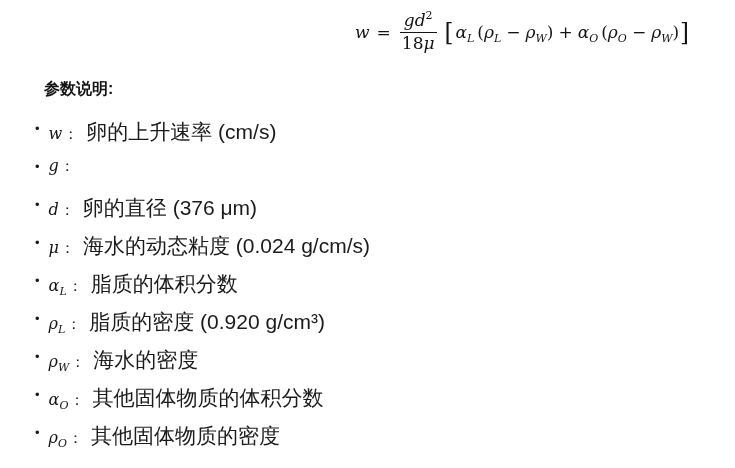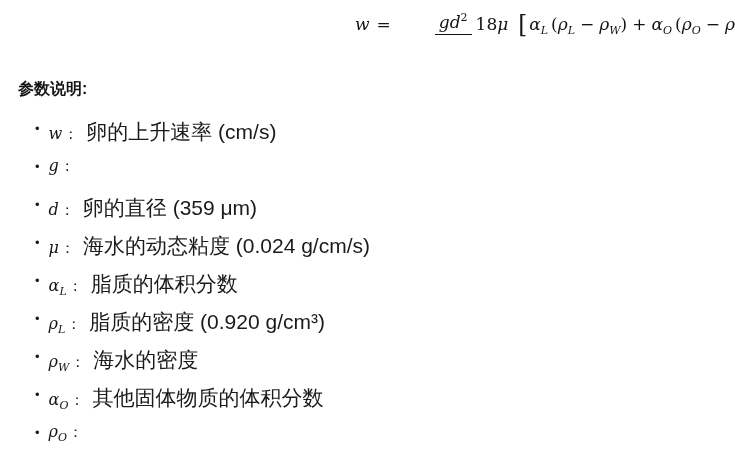--- a/index.html
+++ b/index.html
@@ -28,25 +28,24 @@
     color: #141414;
     white-space: nowrap;
   }
   .mi { font-style: italic; font-family: "DejaVu Serif", serif; }
   .mn { font-style: normal; font-family: "DejaVu Serif", serif; }
   .mo { font-style: normal; font-family: "DejaVu Serif", serif; }
   .op { margin: 0 5px; }
   .eq { margin: 0 7px; }
   .frac {
     display: inline-flex;
-    flex-direction: row;
+    flex-direction: column;
     align-items: center;
     line-height: 1.15;
     margin-right: 6px;
-    margin-left: 37px;
   }
   .frac .num {
     padding: 0 4px 1px 4px;
     border-bottom: 1px solid #141414;
   }
   .frac .den { padding: 1px 4px 0 4px; }
   sup.msup {
     font-size: 11px;
     font-style: normal;
     vertical-align: super;
@@ -65,21 +64,21 @@
     display: inline-block;
   }
   .lb { margin-right: 2px; }
   .rb { margin-left: 1px; }
   .tsp { margin-left: 3px; }
 
   
   .params-heading {
     position: absolute;
     top: 79px;
-    left: 18px;
+    left: 44px;
     font-size: 16px;
     font-weight: 700;
     color: #141414;
   }
   .params-list {
     position: absolute;
     top: 118px;
     left: 35px;
     right: 10px;
   }
@@ -151,21 +150,21 @@
     <div class="param-item">
       <span class="bullet">•</span>
       <span class="sym"><span>g</span><sub class="msub"></sub></span>
       <span class="colon">：</span>
     </div>
 
     <div class="param-item">
       <span class="bullet">•</span>
       <span class="sym"><span>d</span><sub class="msub"></sub></span>
       <span class="colon">：</span>
-      <span class="desc">卵的直径 (359 μm)</span>
+      <span class="desc">卵的直径 (376 μm)</span>
     </div>
 
     <div class="param-item">
       <span class="bullet">•</span>
       <span class="sym"><span>μ</span><sub class="msub"></sub></span>
       <span class="colon">：</span>
       <span class="desc">海水的动态粘度 (0.024 g/cm/s)</span>
     </div>
 
     <div class="param-item">
@@ -193,16 +192,17 @@
       <span class="bullet">•</span>
       <span class="sym"><span>α</span><sub class="msub">O</sub></span>
       <span class="colon">：</span>
       <span class="desc">其他固体物质的体积分数</span>
     </div>
 
     <div class="param-item">
       <span class="bullet">•</span>
       <span class="sym"><span>ρ</span><sub class="msub">O</sub></span>
       <span class="colon">：</span>
+      <span class="desc">其他固体物质的密度</span>
     </div>
 
   </div>
 </div>
 
 </body></html>

